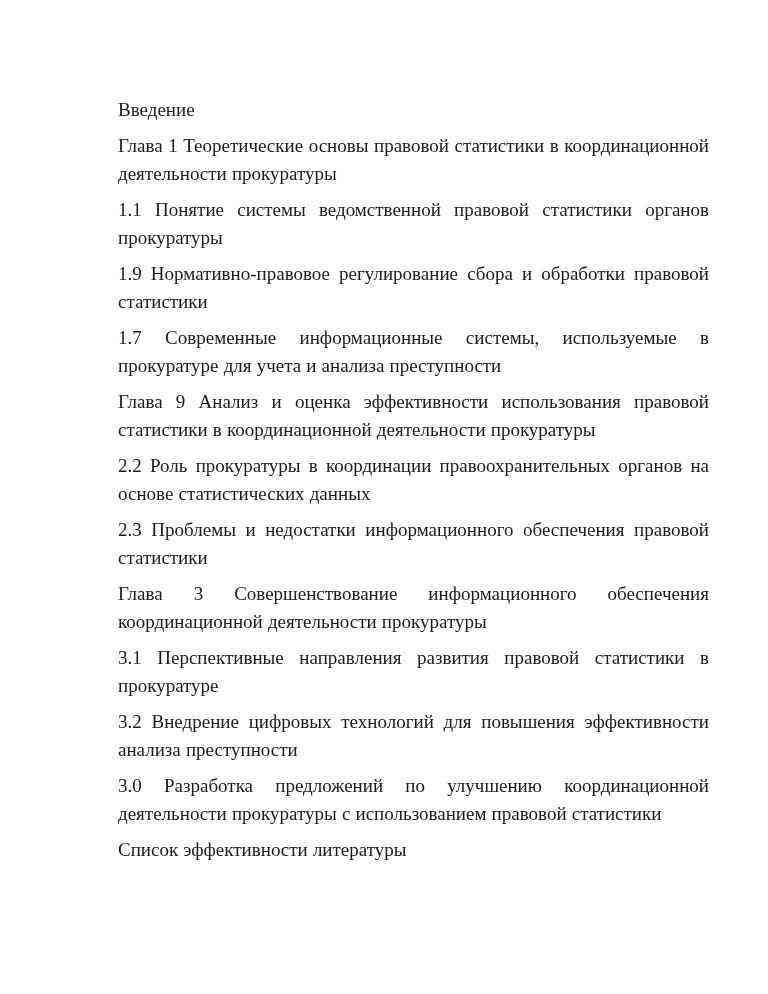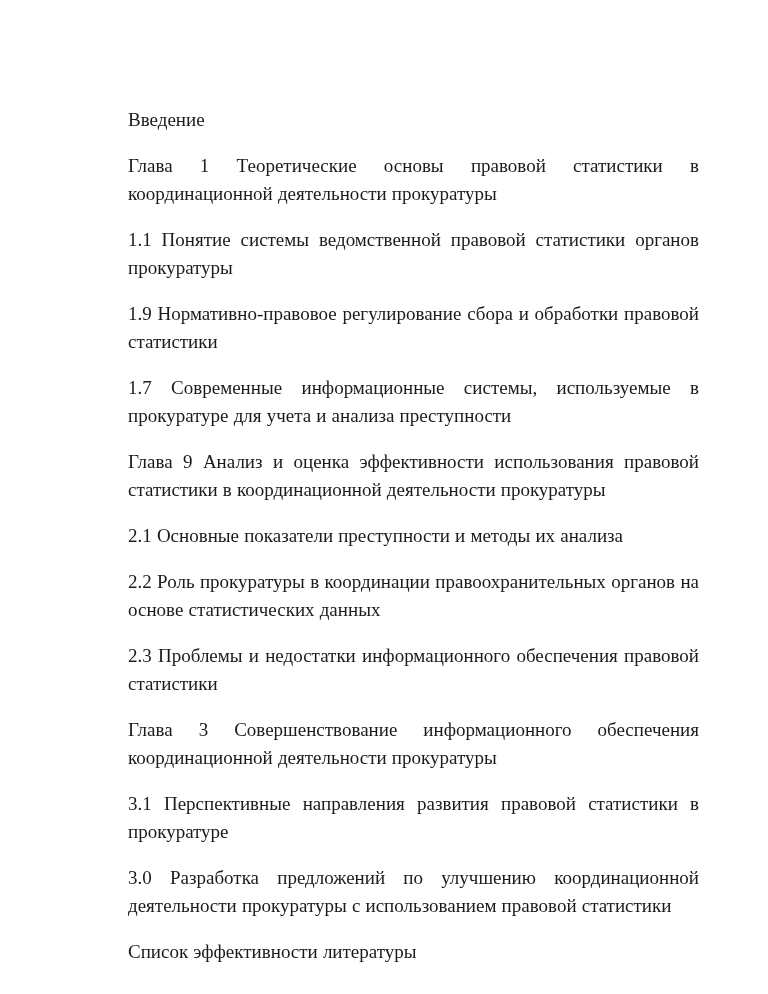--- a/index.html
+++ b/index.html
@@ -16,39 +16,39 @@
     box-sizing: border-box;
     padding: 88px 51px 0 110px;
   }
   .doc-body {
     font-family: "Liberation Serif", "DejaVu Serif", serif;
     font-size: 19px;
     line-height: 28px;
     color: #1b1b1b;
   }
   .doc-body p.toc-line {
-    margin: 18px;
+    margin: 8px;
     padding: 0;
     text-align: justify;
     text-justify: inter-word;
     word-spacing: 0.02em;
   }
 </style>
 </head>
 <body>
 
 <div class="page">
   <div class="doc-body">
     <p class="toc-line">Введение</p>
     <p class="toc-line">Глава 1 Теоретические основы правовой статистики в координационной деятельности прокуратуры</p>
     <p class="toc-line">1.1 Понятие системы ведомственной правовой статистики органов прокуратуры</p>
     <p class="toc-line">1.9 Нормативно-правовое регулирование сбора и обработки правовой статистики</p>
     <p class="toc-line">1.7 Современные информационные системы, используемые в прокуратуре для учета и анализа преступности</p>
     <p class="toc-line">Глава 9 Анализ и оценка эффективности использования правовой статистики в координационной деятельности прокуратуры</p>
-    <p class="toc-line">2.1 Основные показатели преступности и методы их анализа</p>
     <p class="toc-line">2.2 Роль прокуратуры в координации правоохранительных органов на основе статистических данных</p>
     <p class="toc-line">2.3 Проблемы и недостатки информационного обеспечения правовой статистики</p>
     <p class="toc-line">Глава 3 Совершенствование информационного обеспечения координационной деятельности прокуратуры</p>
     <p class="toc-line">3.1 Перспективные направления развития правовой статистики в прокуратуре</p>
+    <p class="toc-line">3.2 Внедрение цифровых технологий для повышения эффективности анализа преступности</p>
     <p class="toc-line">3.0 Разработка предложений по улучшению координационной деятельности прокуратуры с использованием правовой статистики</p>
     <p class="toc-line">Список эффективности литературы</p>
   </div>
 </div>
 
 </body></html>

